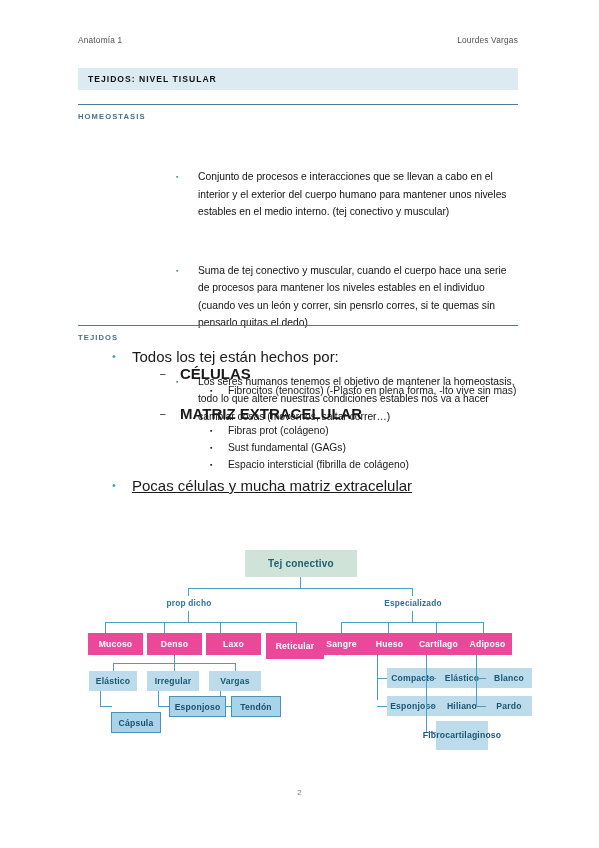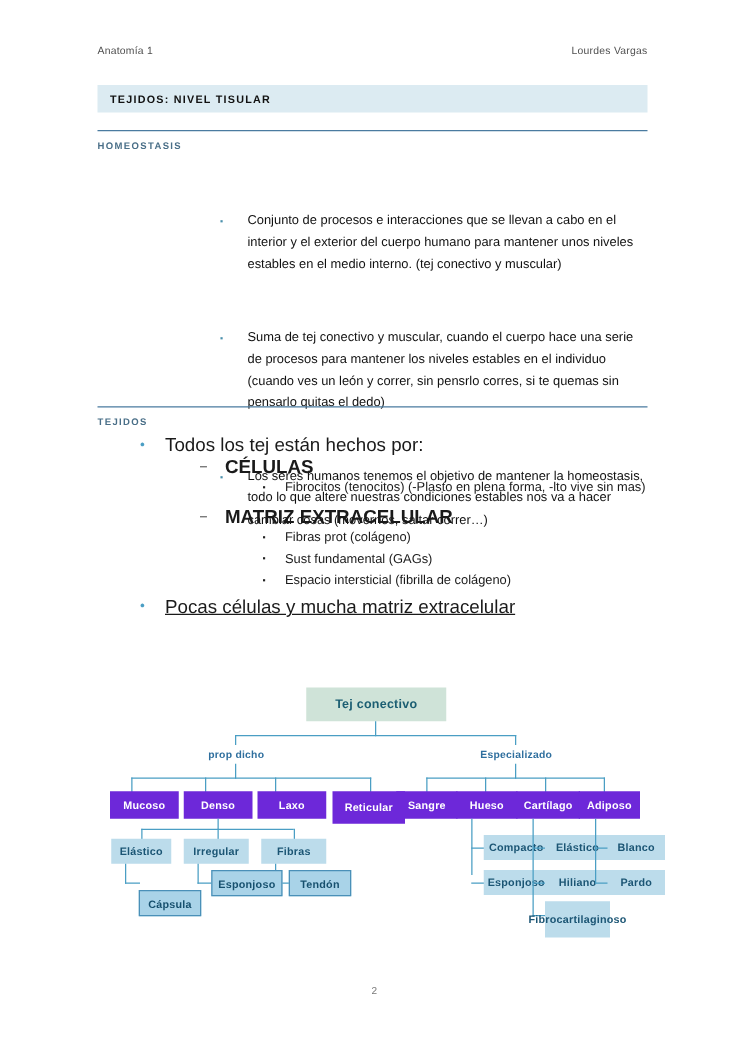--- a/index.html
+++ b/index.html
@@ -139,21 +139,21 @@
     color: #1b5e72;
     font-size: 10px;
   }
   .n-lbl {
     color: #2f6f9e;
     font-weight: bold;
     font-size: 8.3px;
     background: transparent;
   }
   .n-mid {
-    background: #6d28d9;
+    background: #ec4899;
     color: #ffffff;
   }
   .n-sub {
     background: #bcdceb;
     color: #1b5574;
     font-weight: bold;
   }
   .n-sub2 {
     background: #a9d3e8;
     color: #16506e;
@@ -290,21 +290,21 @@
     <div class="node n-mid" style="left:385px; top:85px; width:49px; height:22px;">Adiposo</div>
 
     <div class="conn v" style="left:96px; top:107px; height:9px;"></div>
     <div class="conn h" style="left:35px; top:115px; width:122px;"></div>
     <div class="conn v" style="left:35px; top:115px; height:9px;"></div>
     <div class="conn v" style="left:96px; top:115px; height:9px;"></div>
     <div class="conn v" style="left:157px; top:115px; height:9px;"></div>
 
     <div class="node n-sub" style="left:11px; top:123px; width:48px; height:20px;">Elástico</div>
     <div class="node n-sub" style="left:69px; top:123px; width:52px; height:20px;">Irregular</div>
-    <div class="node n-sub" style="left:131px; top:123px; width:52px; height:20px;">Fibras</div>
+    <div class="node n-sub" style="left:131px; top:123px; width:52px; height:20px;">Vargas</div>
 
     <div class="conn v" style="left:22px; top:143px; height:16px;"></div>
     <div class="conn h" style="left:22px; top:158px; width:12px;"></div>
     <div class="conn v" style="left:80px; top:143px; height:16px;"></div>
     <div class="conn h" style="left:80px; top:158px; width:12px;"></div>
     <div class="conn v" style="left:142px; top:143px; height:16px;"></div>
     <div class="conn h" style="left:142px; top:158px; width:12px;"></div>
 
     <div class="node n-sub2" style="left:33px; top:164px; width:50px; height:21px;">Cápsula</div>
     <div class="node n-sub2" style="left:91px; top:148px; width:57px; height:21px;">Esponjoso</div>

